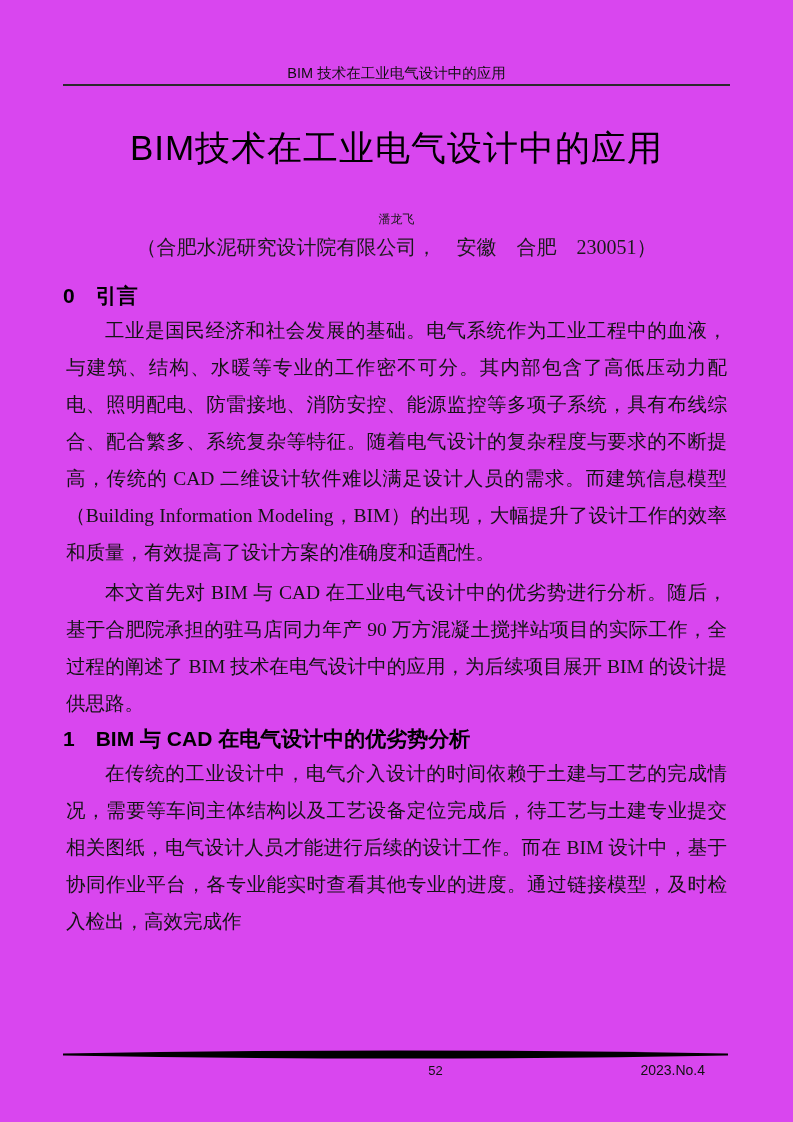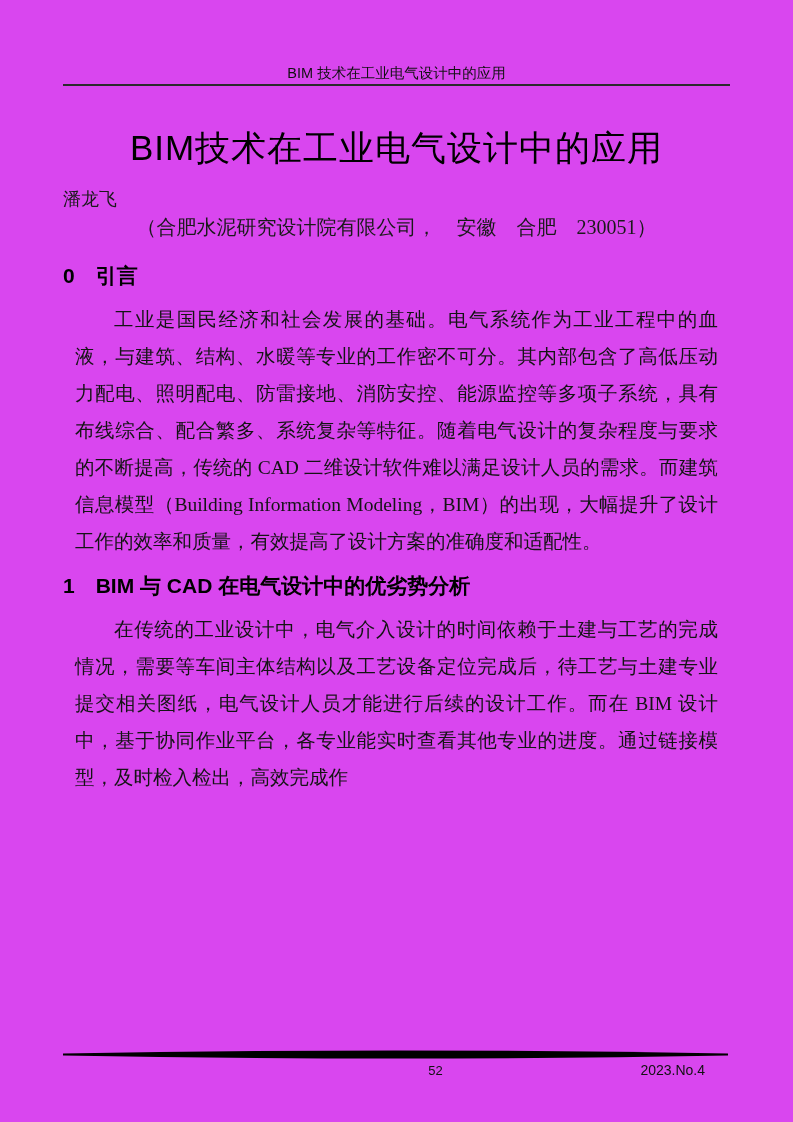--- a/index.html
+++ b/index.html
@@ -30,23 +30,23 @@
     text-align: center;
     font-family: "Liberation Sans", "DejaVu Sans", sans-serif;
     font-weight: normal;
     font-size: 35px;
     line-height: 45px;
     letter-spacing: 1px;
     color: #000;
   }
 
   .author {
-    margin-top: 18px;
-    text-align: left;
-    font-size: 18px;
+    margin-top: 38px;
+    text-align: center;
+    font-size: 12px;
     line-height: 23px;
   }
 
   .affiliation {
     margin-top: 3px;
     text-align: center;
     font-size: 20px;
     line-height: 26px;
     white-space: pre-wrap;
   }
@@ -55,21 +55,21 @@
     font-family: "Liberation Sans", "DejaVu Sans", sans-serif;
     font-weight: bold;
     font-size: 21px;
     line-height: 27px;
     color: #000;
   }
   h2.sec0 { margin: 22px 0 3px 0; }
   h2.sec1 { margin: 2px 0 3px 0; }
 
   p.body-para {
-    margin: 12px;
+    margin: 3px;
     font-size: 19.5px;
     line-height: 37px;
     text-align: justify;
     text-indent: 2em;
     color: #141414;
   }
 
   .footer-rule {
     position: absolute;
     left: 63px;
@@ -112,20 +112,21 @@
 
     <h1 class="paper-title">BIM技术在工业电气设计中的应用</h1>
 
     <div class="author">潘龙飞</div>
 
     <div class="affiliation">（合肥水泥研究设计院有限公司，　安徽　合肥　230051）</div>
 
     <section>
       <h2 class="section-heading sec0">0　引言</h2>
       <p class="body-para">工业是国民经济和社会发展的基础。电气系统作为工业工程中的血液，与建筑、结构、水暖等专业的工作密不可分。其内部包含了高低压动力配电、照明配电、防雷接地、消防安控、能源监控等多项子系统，具有布线综合、配合繁多、系统复杂等特征。随着电气设计的复杂程度与要求的不断提高，传统的 CAD 二维设计软件难以满足设计人员的需求。而建筑信息模型（Building Information Modeling，BIM）的出现，大幅提升了设计工作的效率和质量，有效提高了设计方案的准确度和适配性。</p>
+      <p class="body-para">本文首先对 BIM 与 CAD 在工业电气设计中的优劣势进行分析。随后，基于合肥院承担的驻马店同力年产 90 万方混凝土搅拌站项目的实际工作，全过程的阐述了 BIM 技术在电气设计中的应用，为后续项目展开 BIM 的设计提供思路。</p>
     </section>
 
     <section>
       <h2 class="section-heading sec1">1　BIM 与 CAD 在电气设计中的优劣势分析</h2>
       <p class="body-para">在传统的工业设计中，电气介入设计的时间依赖于土建与工艺的完成情况，需要等车间主体结构以及工艺设备定位完成后，待工艺与土建专业提交相关图纸，电气设计人员才能进行后续的设计工作。而在 BIM 设计中，基于协同作业平台，各专业能实时查看其他专业的进度。通过链接模型，及时检入检出，高效完成作</p>
     </section>
 
   </div>
 
   <svg class="footer-rule" viewBox="0 0 665 14" aria-hidden="true">

